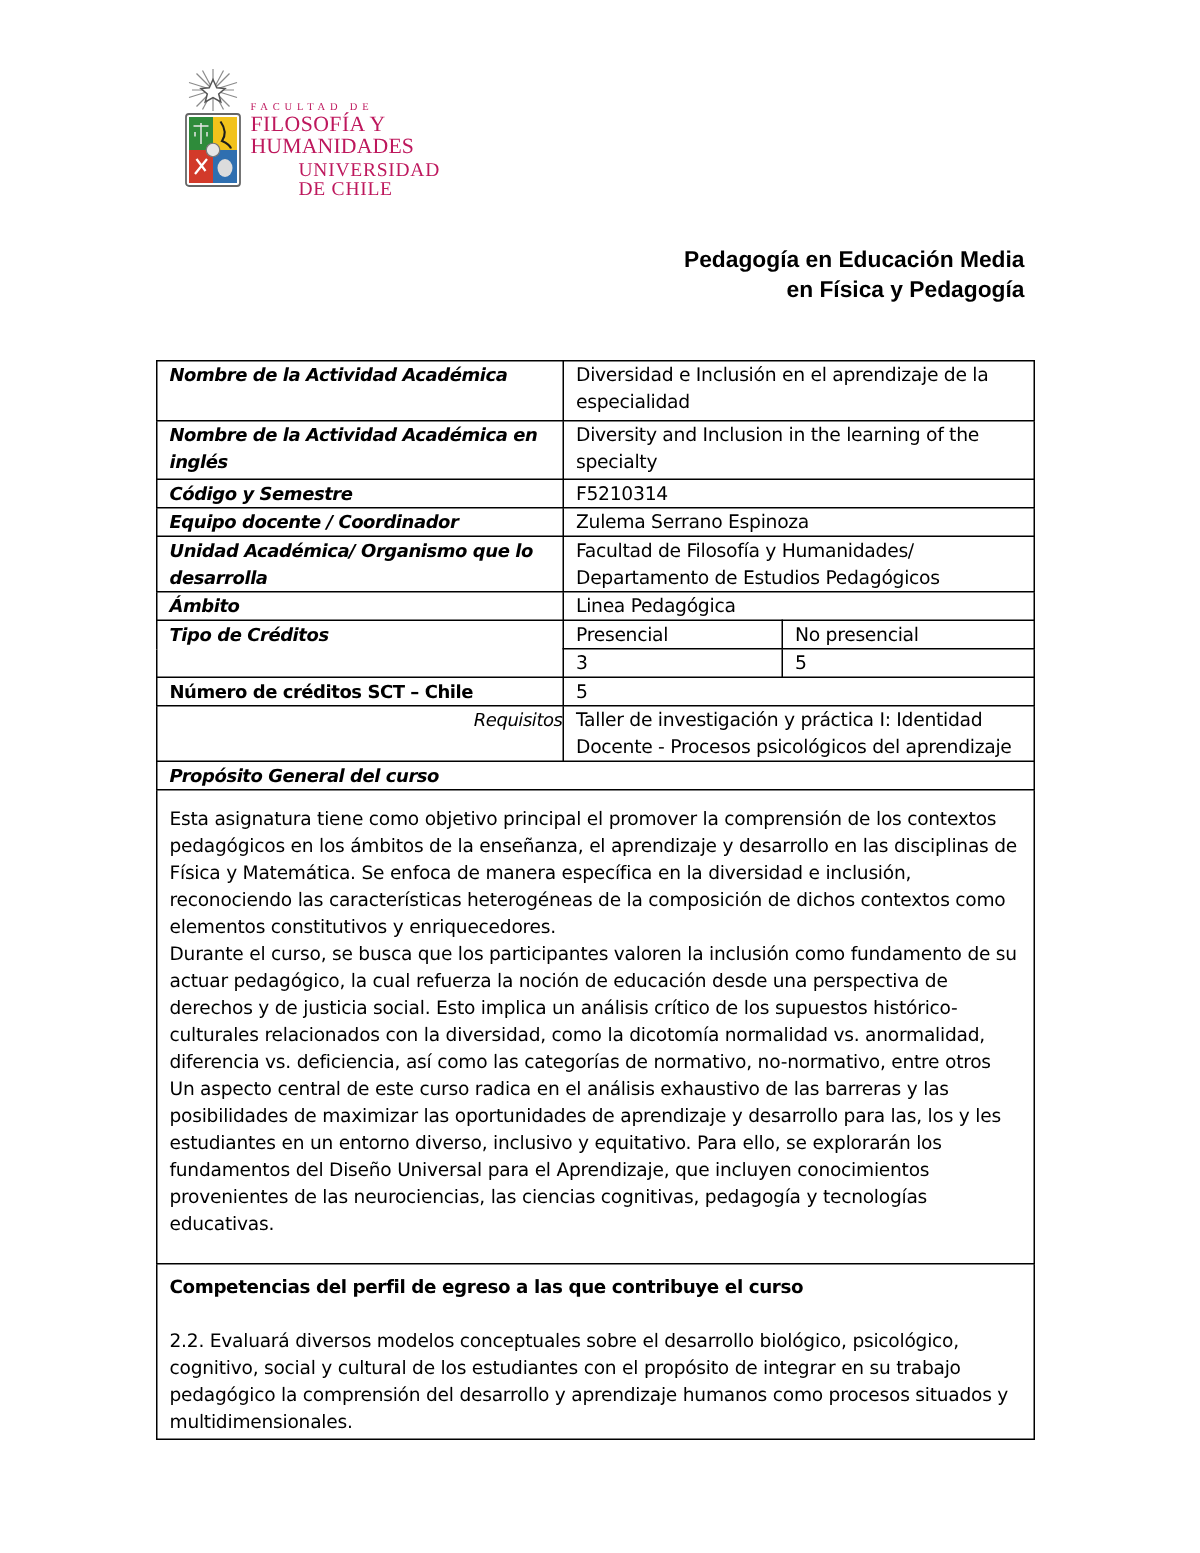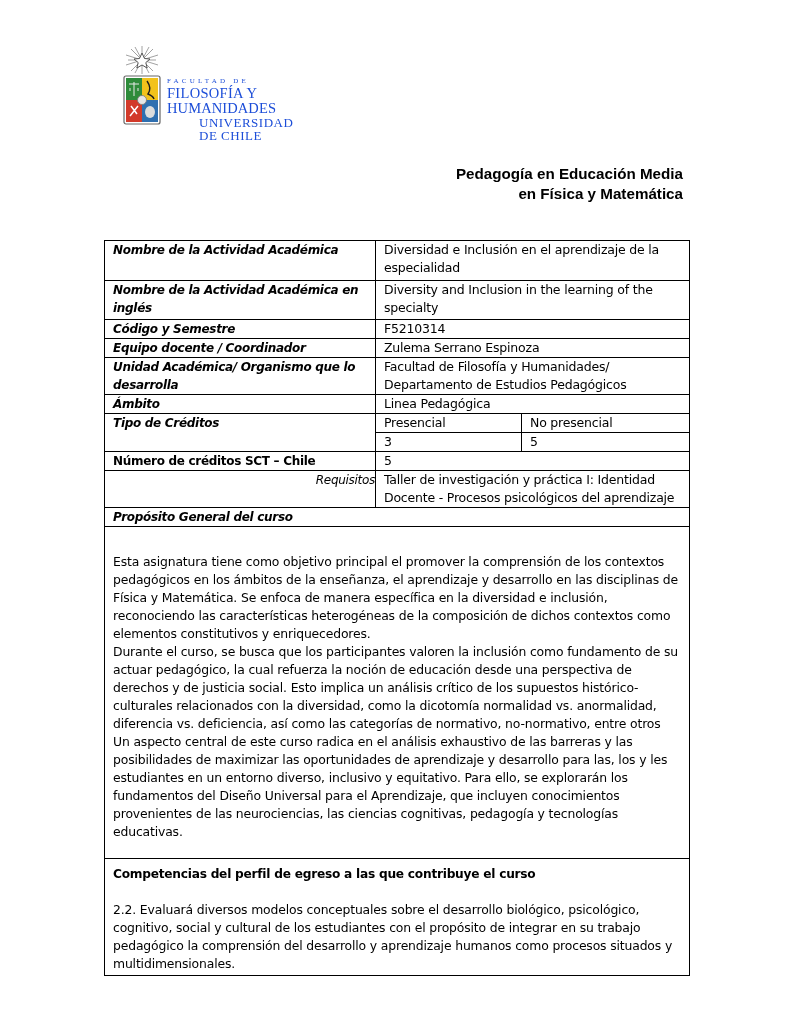--- a/index.html
+++ b/index.html
@@ -1,19 +1,19 @@
 <!DOCTYPE html>
 <html><head>
 <meta charset="utf-8">
 <style>
   html, body { margin:0; padding:0; background:#ffffff; }
   body { width:800px; height:1035px; position:relative; overflow:hidden;
          font-family:"Liberation Sans", sans-serif; color:#000; }
   .logo { position:absolute; left:122px; top:44px; width:140px; height:82px; }
-  .logo-text { position:absolute; left:45px; top:34px; font-family:"Liberation Serif", serif; color:#1d4ed8; line-height:1; }
+  .logo-text { position:absolute; left:45px; top:24px; font-family:"Liberation Serif", serif; color:#be185d; line-height:1; }
   .logo-text .l1 { font-size:7px; letter-spacing:3.2px; }
   .logo-text .l2 { font-size:14.5px; letter-spacing:0.3px; margin-top:1px; }
   .logo-text .l3 { font-size:14.5px; letter-spacing:0.1px; }
   .logo-text .l4 { font-size:13px; letter-spacing:0.5px; margin-top:1px;padding-left:32px; }
   .header { position:absolute; right:117px; top:164px; text-align:right; font-weight:bold; font-size:15.2px; line-height:20px; }
   table.prog { position:absolute; left:104px; top:240px; width:586px; border-collapse:collapse;
                font-family:"DejaVu Sans", sans-serif; font-size:12px; }
   table.prog td { border:1.3px solid #000; padding:0 0 0 8px; vertical-align:top; line-height:18px; }
   td.lbl { width:262px; font-style:italic; font-weight:bold; font-size:12px; letter-spacing:-0.3px; }
   td.lbl.plain { font-style:normal; }
@@ -53,21 +53,21 @@
   <div class="logo-text">
     <div class="l1">FACULTAD DE</div>
     <div class="l2">FILOSOFÍA Y</div>
     <div class="l3">HUMANIDADES</div>
     <div class="l4">UNIVERSIDAD DE CHILE</div>
   </div>
 </div>
 
 <div class="header">
   <div>Pedagogía en Educación Media</div>
-  <div>en Física y Matemática</div>
+  <div>en Física y Pedagogía</div>
 </div>
 
 <table class="prog">
   <tbody>
       <tr style="height:40px;">
     <td class="lbl">Nombre de la Actividad Académica</td>
     <td class="val" colspan="2">Diversidad e Inclusión en el aprendizaje de  la especialidad</td>
   </tr>
   <tr style="height:39px;">
     <td class="lbl">Nombre de la Actividad Académica en inglés</td>
@@ -103,21 +103,21 @@
     <td class="val" colspan="2">5</td>
   </tr>
   <tr>
     <td class="lbl center">Requisitos</td>
     <td class="val" colspan="2">Taller de investigación y práctica I: Identidad Docente - Procesos psicológicos del aprendizaje</td>
   </tr>
   <tr>
     <td class="lbl" colspan="3">Propósito General del curso</td>
   </tr>
   <tr>
-    <td colspan="3" class="para" style="padding-top:26px;padding-bottom:17px;">
+    <td colspan="3" class="para" style="padding-top:10px;padding-bottom:17px;">
       <div>Esta asignatura tiene como objetivo principal el promover la comprensión de los contextos pedagógicos en los ámbitos de la enseñanza, el aprendizaje y desarrollo en las disciplinas de Física y Matemática. Se enfoca de manera específica en la   diversidad e inclusión, reconociendo las características heterogéneas de la composición de dichos contextos como elementos constitutivos y enriquecedores.</div>
       <div>Durante el curso, se busca que los participantes valoren la inclusión como fundamento de su actuar pedagógico, la cual refuerza la noción de educación desde una perspectiva de derechos y de justicia social. Esto implica un análisis crítico de los supuestos histórico-culturales relacionados con la diversidad, como la dicotomía normalidad vs. anormalidad, diferencia vs. deficiencia, así como las categorías de normativo, no-normativo, entre otros</div>
       <div>Un aspecto central de este curso radica en el análisis exhaustivo de las barreras y las posibilidades de maximizar las oportunidades de aprendizaje y desarrollo para las, los y les estudiantes en un entorno diverso, inclusivo y equitativo. Para ello, se explorarán los fundamentos del Diseño Universal para el Aprendizaje, que incluyen conocimientos provenientes de las neurociencias, las ciencias cognitivas, pedagogía y tecnologías educativas.</div>
     </td>
   </tr>
   <tr>
     <td colspan="3" class="para" style="padding-top:6px;padding-bottom:2px;">
       <div class="sec-title">Competencias del perfil de egreso a las que contribuye el curso</div>
       <div style="height:18px;"></div>
       <div>2.2. Evaluará diversos modelos conceptuales sobre el desarrollo biológico, psicológico, cognitivo, social y cultural de los estudiantes con el propósito de integrar en su trabajo pedagógico la comprensión del desarrollo y aprendizaje humanos como procesos situados y multidimensionales.</div>

